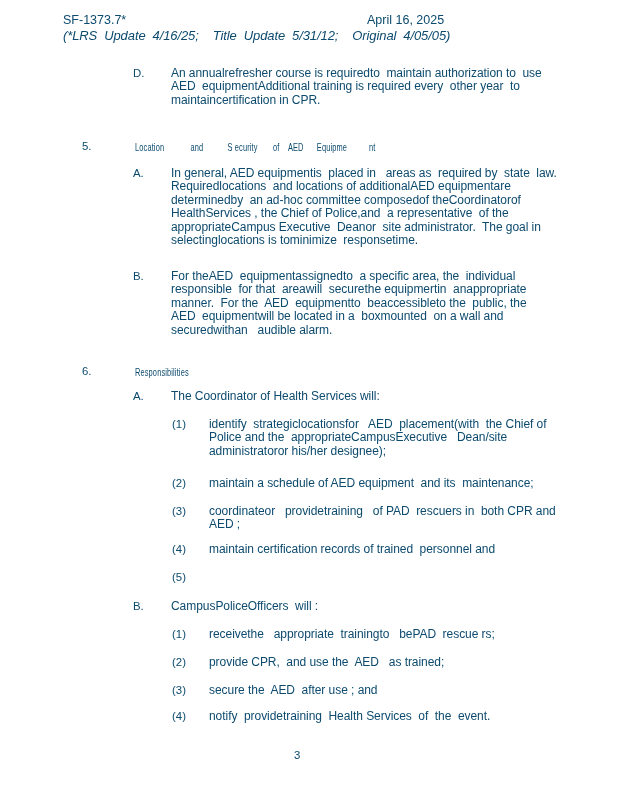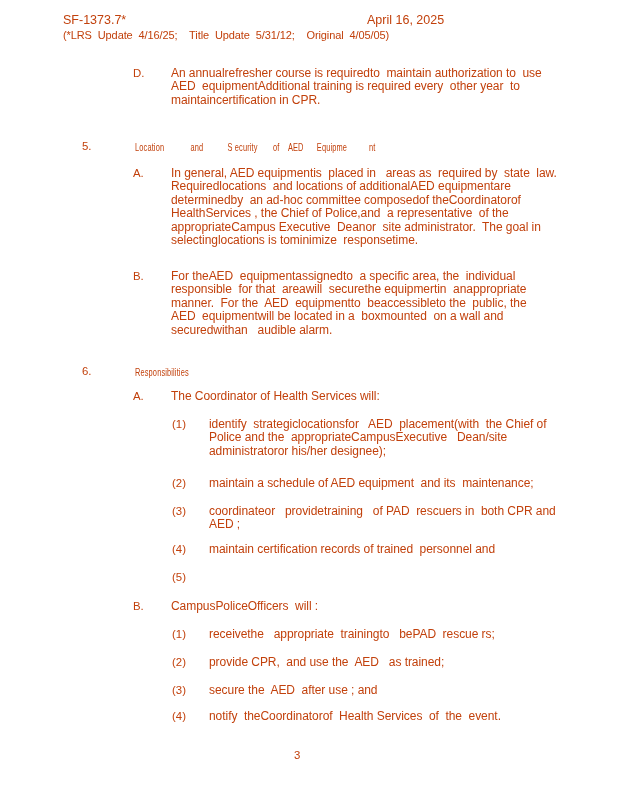--- a/index.html
+++ b/index.html
@@ -2,32 +2,32 @@
 <html><head>
 <meta charset="utf-8">
 <style>
   html,body { margin:0; padding:0; background:#888; }
   .page {
     position:relative;
     width:618px; height:800px;
     margin:0 auto;
     background:#ffffff;
     font-family:"Liberation Sans","DejaVu Sans",sans-serif;
-    color:#c2410c;
+    color:#0c4a6e;
     overflow:hidden;
   }
   .abs { position:absolute; white-space:pre; }
   .body-txt {
     font-size:12px;
     line-height:13.45px;
     letter-spacing:-0.05px;
   }
   .lbl { font-size:11.4px; line-height:13.45px; }
   .hdr { font-size:12.5px; line-height:15px; }
-  .rev { font-size:11px; line-height:11px; letter-spacing:-0.1px; }
+  .rev { font-size:13px; font-style:italic; line-height:11px; letter-spacing:-0.1px; }
   .cond {
     font-size:10.6px;
     line-height:13px;
     transform:scaleX(0.70);
     transform-origin:0 0;
     letter-spacing:0.2px;
   }
   .pgnum { font-size:11.4px; line-height:13px; }
 </style>
 </head>
@@ -91,17 +91,17 @@
   <div class="abs lbl" style="left:172px; top:628px;">(1)</div>
   <div class="abs body-txt" style="left:209px; top:628px;">receivethe   appropriate  trainingto   bePAD  rescue rs;</div>
 
   <div class="abs lbl" style="left:172px; top:656px;">(2)</div>
   <div class="abs body-txt" style="left:209px; top:656px;">provide CPR,  and use the  AED   as trained;</div>
 
   <div class="abs lbl" style="left:172px; top:684px;">(3)</div>
   <div class="abs body-txt" style="left:209px; top:684px;">secure the  AED  after use ; and</div>
 
   <div class="abs lbl" style="left:172px; top:710px;">(4)</div>
-  <div class="abs body-txt" style="left:209px; top:710px;">notify  theCoordinatorof  Health Services  of  the  event.</div>
+  <div class="abs body-txt" style="left:209px; top:710px;">notify  providetraining  Health Services  of  the  event.</div>
 
   <div class="abs pgnum" style="left:294px; top:749px;">3</div>
 
 </div>
 
 </body></html>

